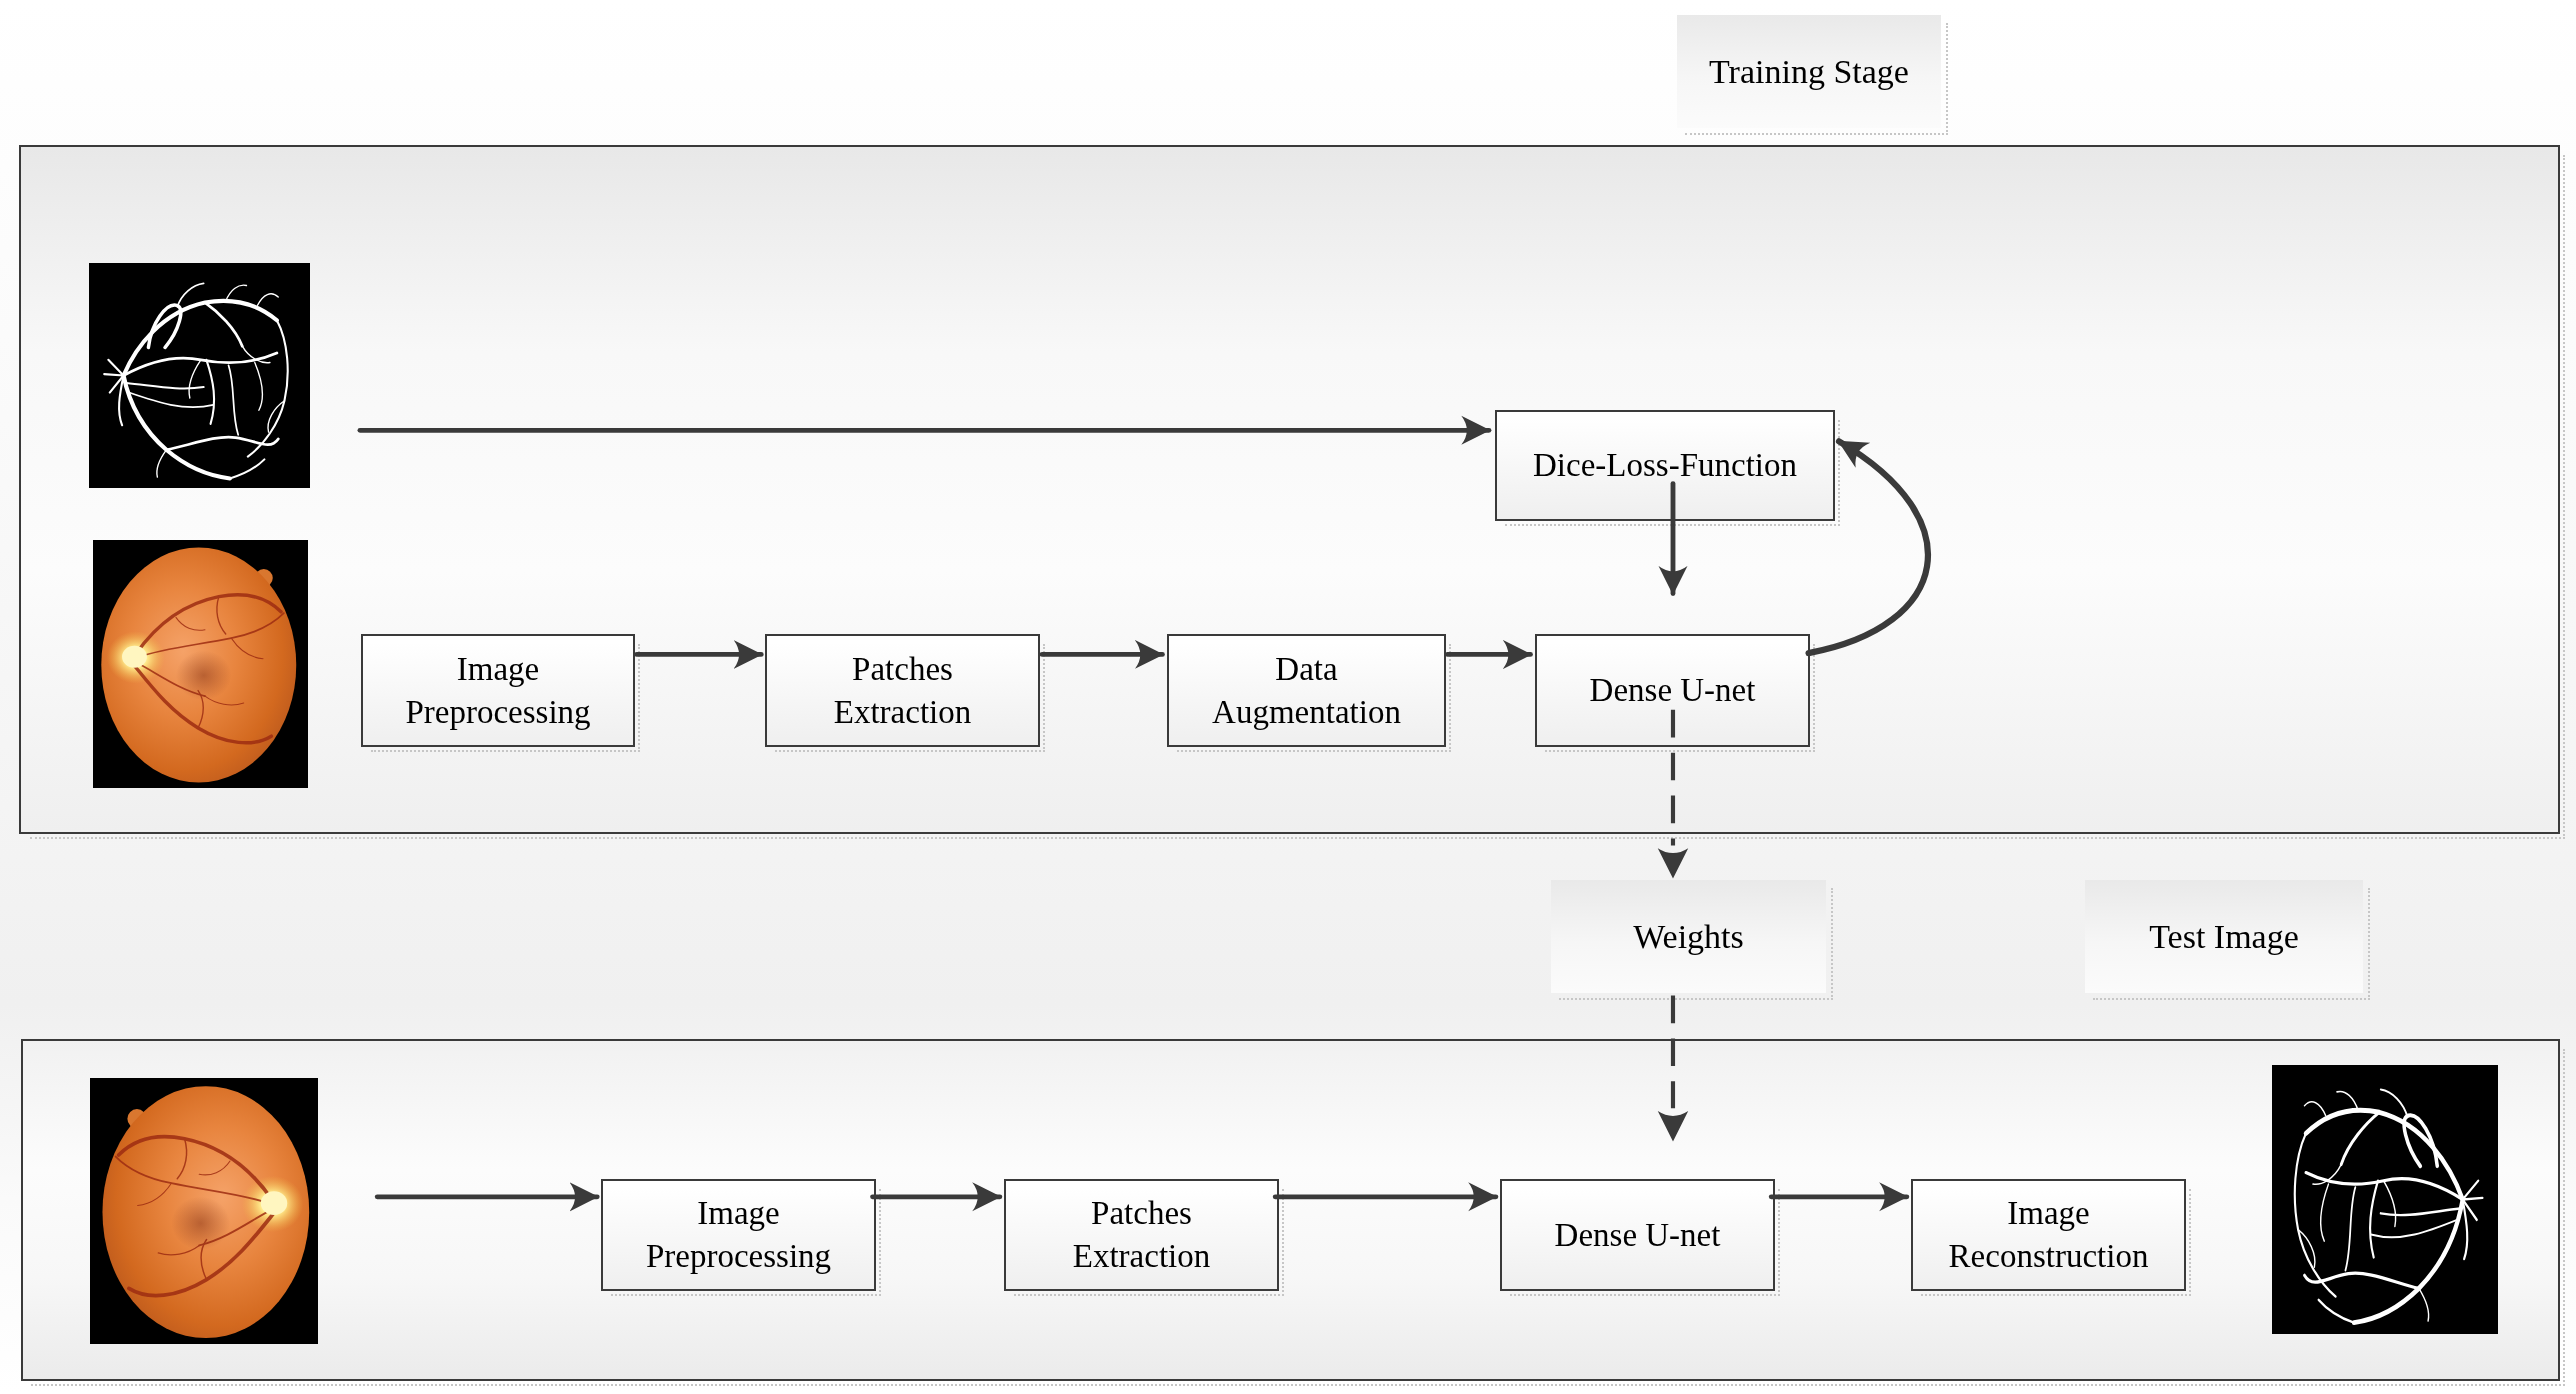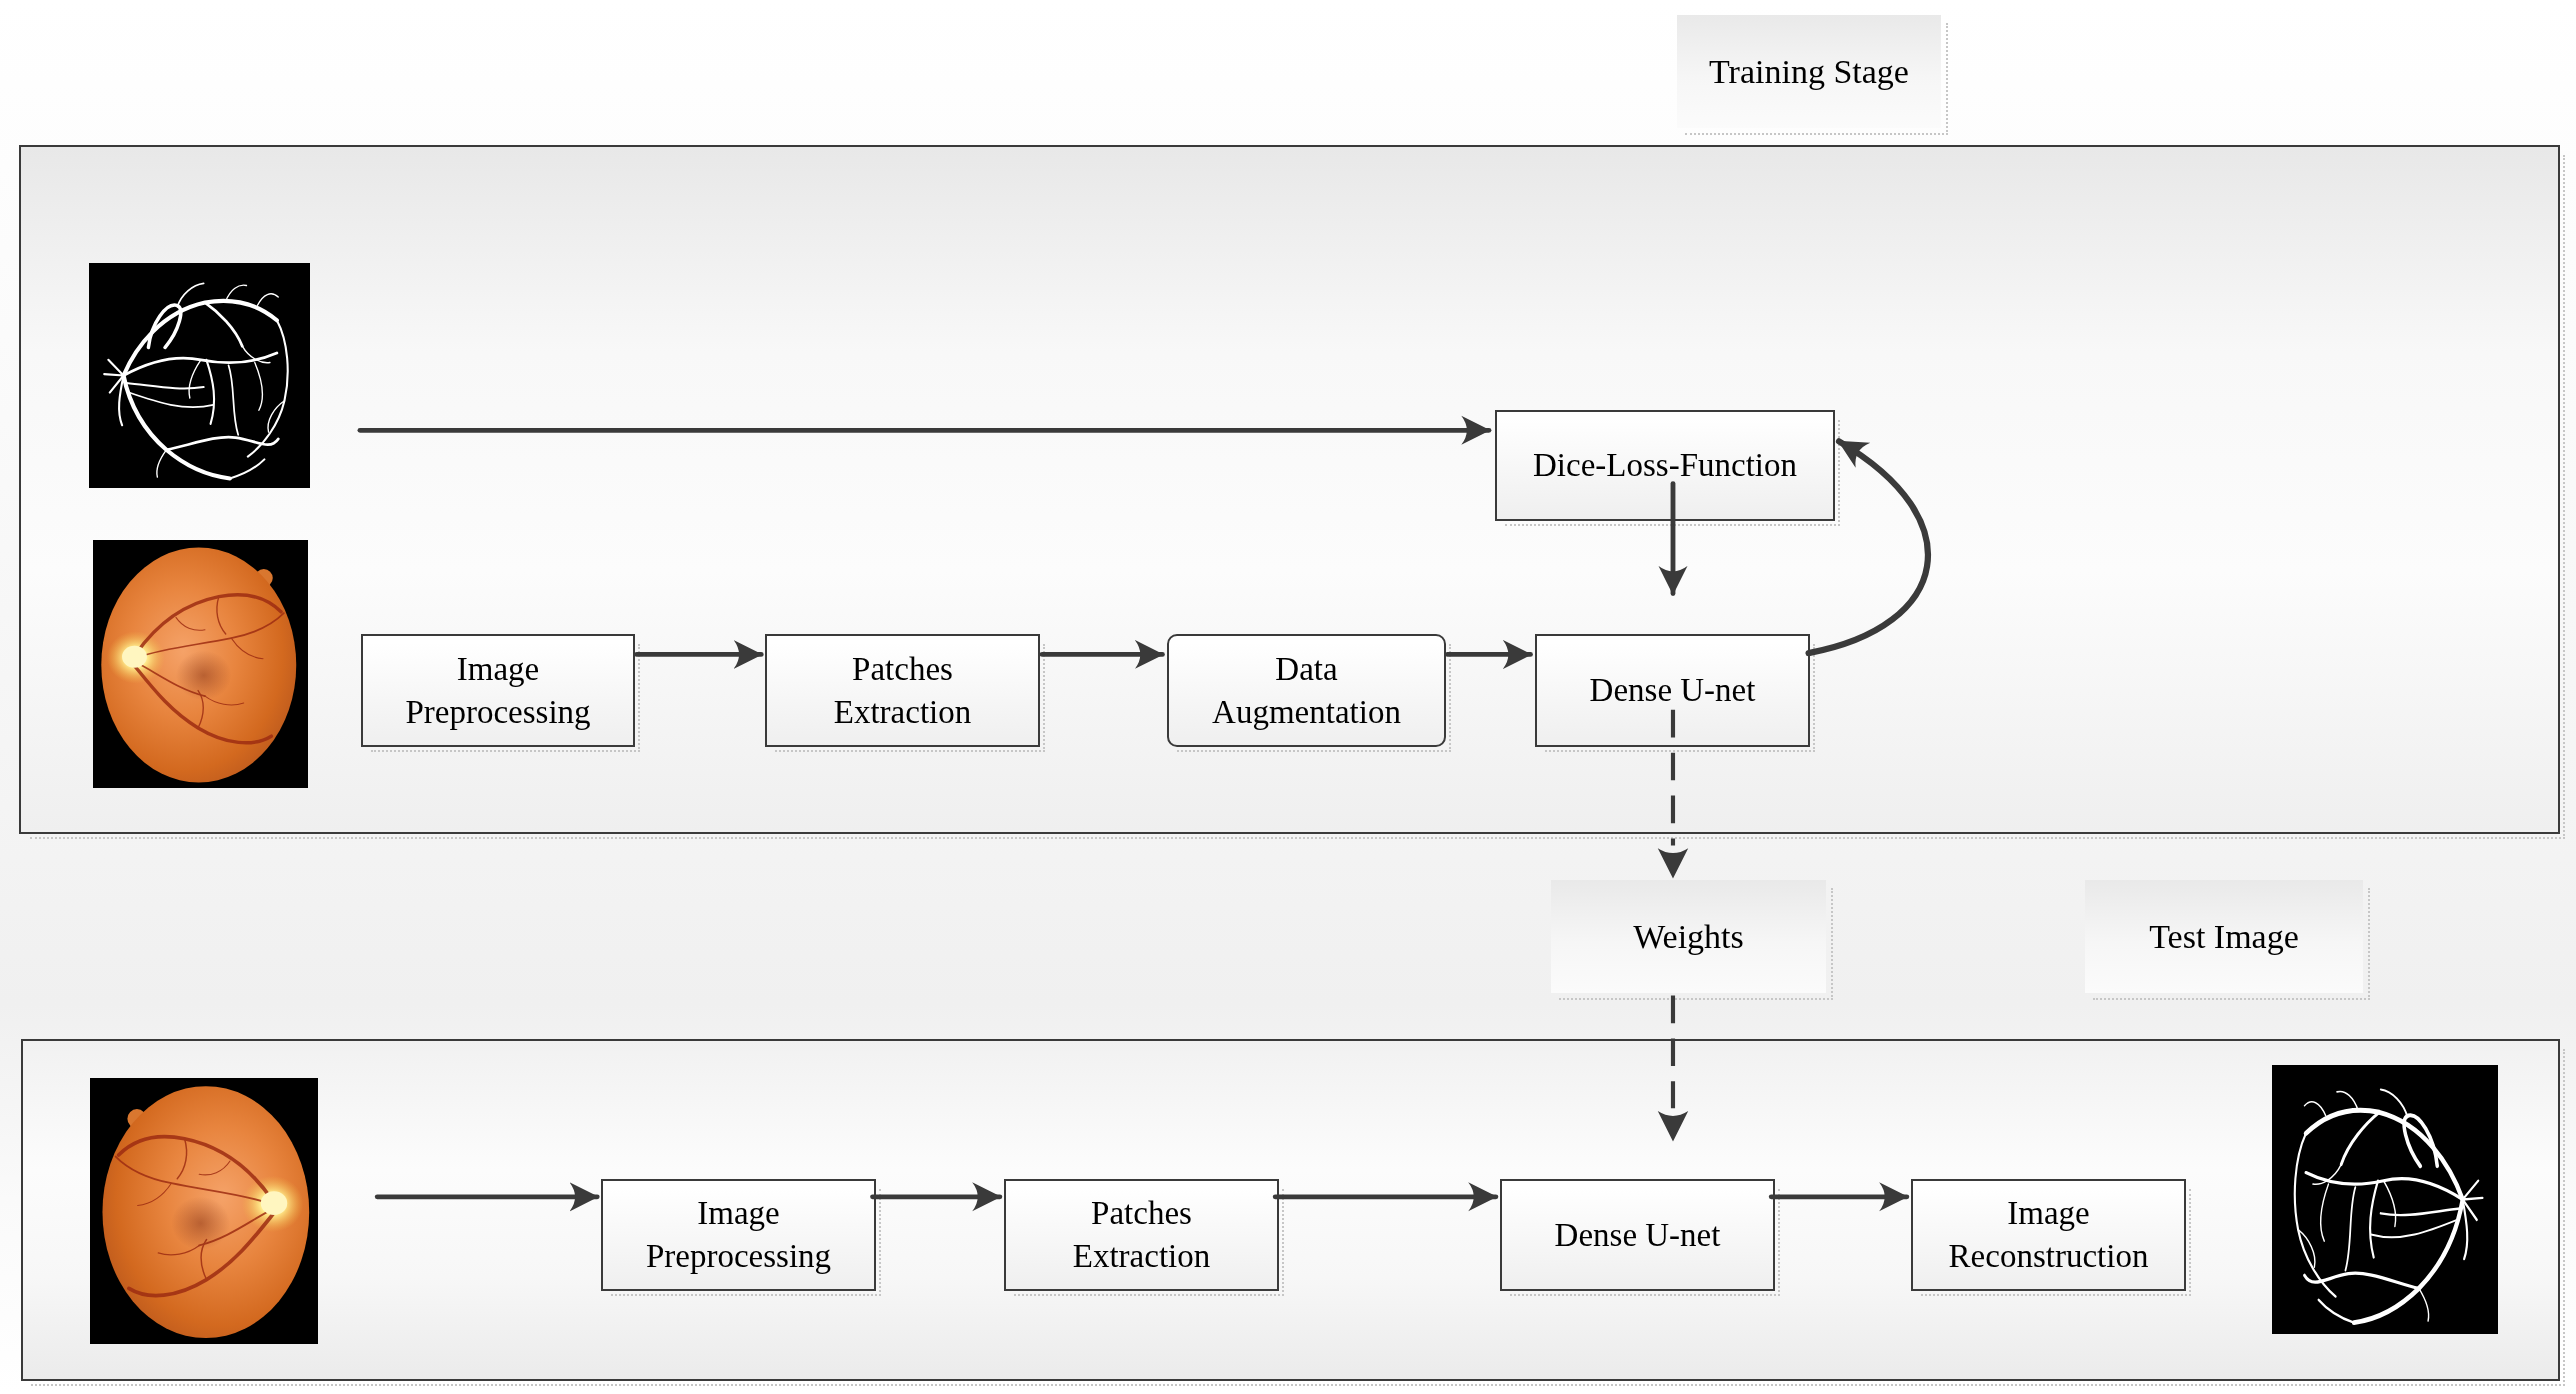--- a/index.html
+++ b/index.html
@@ -170,21 +170,21 @@
   </div>
 
   <div class="node dotshadow" style="left:361px;top:598px;width:270px;height:109px;">
     <span class="txt">Image Preprocessing</span>
   </div>
 
   <div class="node dotshadow" style="left:765px;top:598px;width:271px;height:109px;">
     <span class="txt">Patches Extraction</span>
   </div>
 
-  <div class="node dotshadow" style="left:1167px;top:598px;width:275px;height:109px;border-radius:10px;">
+  <div class="node dotshadow" style="left:1167px;top:598px;width:275px;height:109px;">
     <span class="txt">Data Augmentation</span>
   </div>
 
   <div class="node one-line dotshadow" style="left:1535px;top:598px;width:271px;height:109px;">
     <span class="txt">Dense U-net</span>
   </div>
 
   <div class="node dotshadow" style="left:601px;top:1143px;width:271px;height:108px;">
     <span class="txt">Image Preprocessing</span>
   </div>

